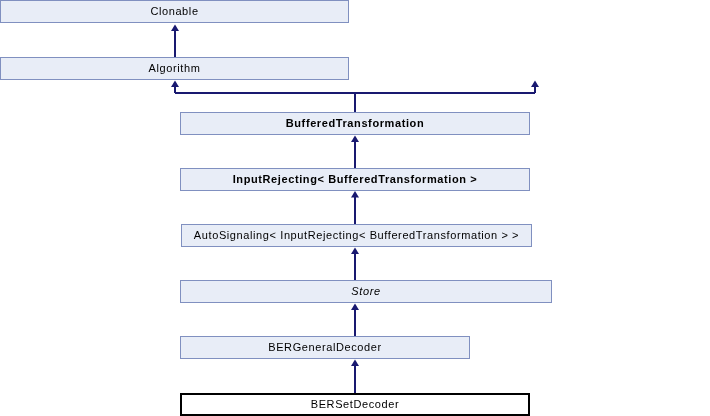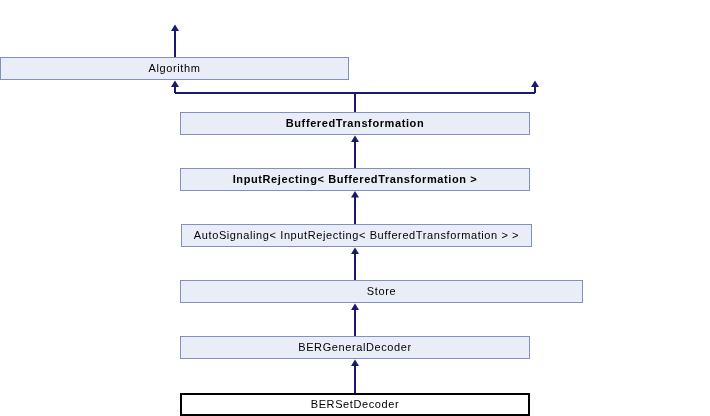--- a/index.html
+++ b/index.html
@@ -35,22 +35,22 @@
     line-height: 19px;
     cursor: default;
   }
   
   #n-clonable      { left: 0;     top: 1;     width: 349px; }
   #n-algorithm     { left: 0;     top: 57px;  width: 349px; }
   #n-waitable      { left: 360px; top: 57px;  width: 349px; }
   #n-buffered      { left: 180px; top: 112px; width: 350px; font-weight: bold; }
   #n-inputreject   { left: 180px; top: 168px; width: 350px; font-weight: bold; }
   #n-autosignaling { left: 181px; top: 224px; width: 351px; }
-  #n-store         { left: 180px; top: 280px; width: 403px; }
-  #n-bergeneral    { left: 180px; top: 336px; width: 350px; }
+  #n-store         { left: 180px; top: 280px; width: 372px; font-style: italic; }
+  #n-bergeneral    { left: 180px; top: 336px; width: 290px; }
   #n-berset        { left: 180px; top: 393px; width: 350px; }
   #edges {
     position: absolute;
     left: 0; top: 0;
     width: 710px; height: 416px;
     pointer-events: none;
   }
   #edges line, #edges path { stroke: var(--arrow, #191970); stroke-width: 2; fill: none; }
   #edges polygon { fill: var(--arrow, #191970); stroke: none; }
 </style>
@@ -91,20 +91,21 @@
       <line x1="355" y1="336" x2="355" y2="309"></line>
       <polygon points="355,303.5 351,310 359,310"></polygon>
     </g>
 
     <g>
       <line x1="355" y1="393" x2="355" y2="365"></line>
       <polygon points="355,359.5 351,366 359,366"></polygon>
     </g>
   </svg>
 
+  <div class="node" id="n-clonable">Clonable</div>
   <div class="node" id="n-algorithm">Algorithm</div>
   <div class="node" id="n-buffered">BufferedTransformation</div>
   <div class="node" id="n-inputreject">InputRejecting&lt; BufferedTransformation &gt;</div>
   <div class="node" id="n-autosignaling">AutoSignaling&lt; InputRejecting&lt; BufferedTransformation &gt; &gt;</div>
   <div class="node" id="n-store">Store</div>
   <div class="node" id="n-bergeneral">BERGeneralDecoder</div>
   <div class="node current" id="n-berset">BERSetDecoder</div>
 
 </div>
 

